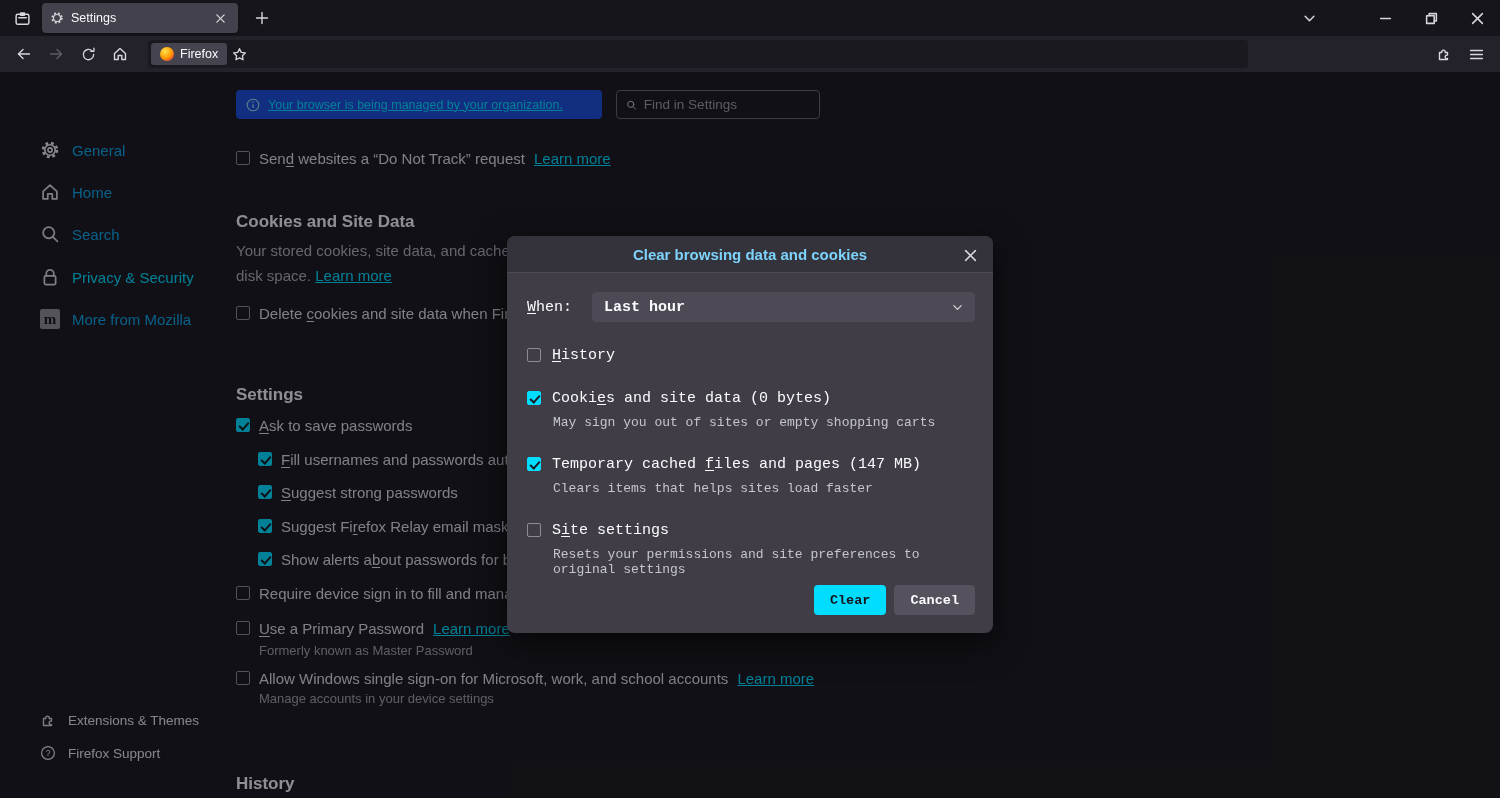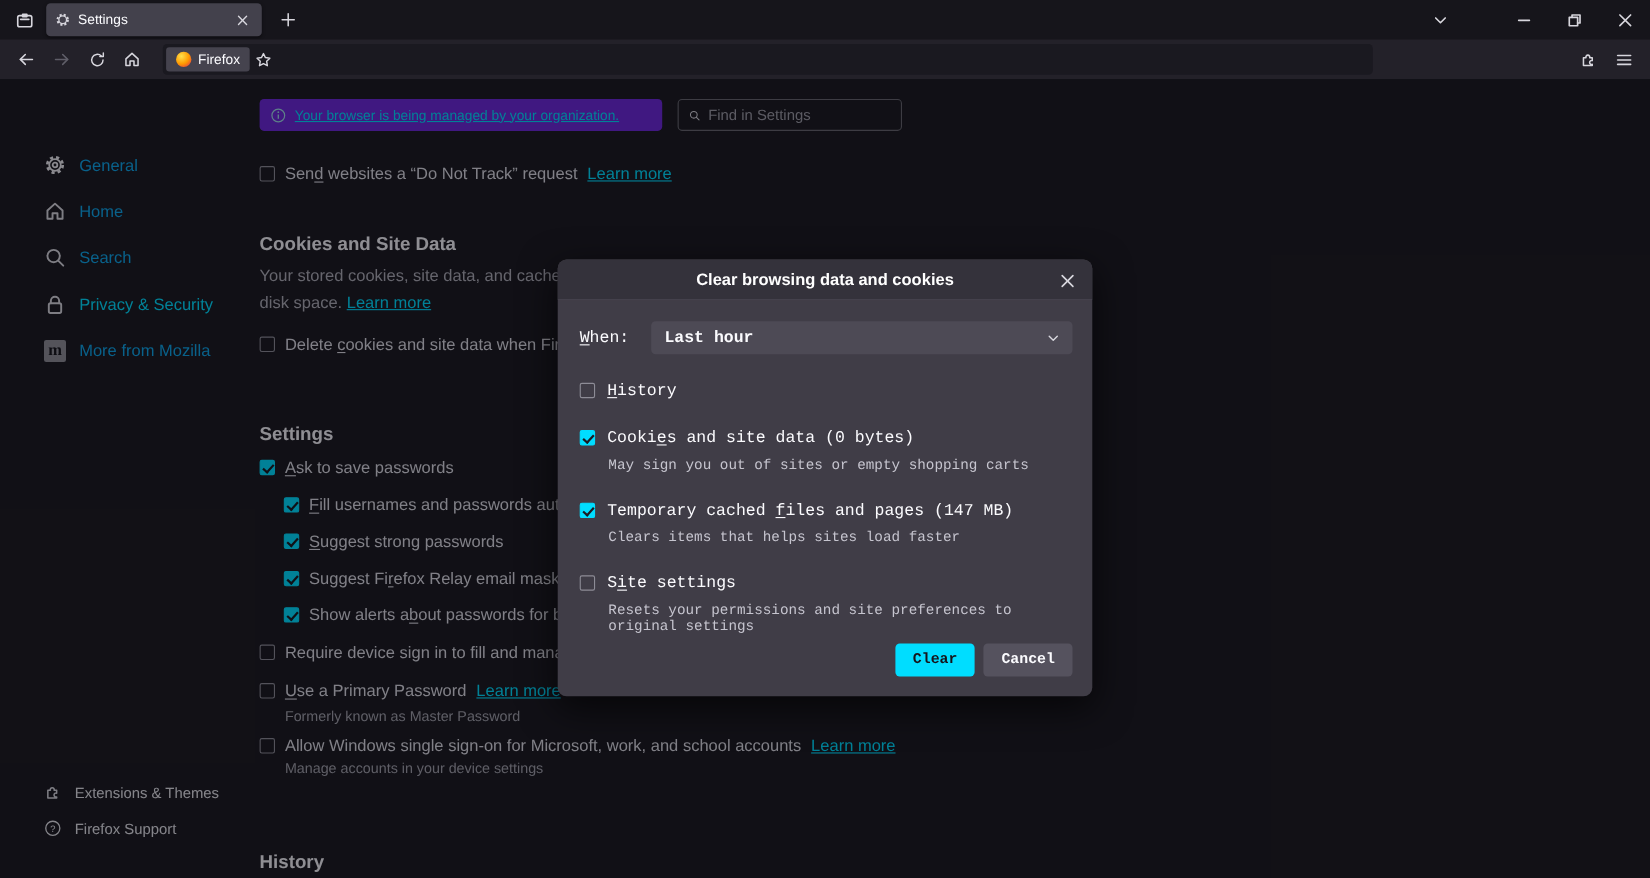--- a/index.html
+++ b/index.html
@@ -37,21 +37,21 @@
 
   
   .side-item { position:absolute; left:40px; display:flex; align-items:center; gap:12px; height:24px; }
   .side-item .lbl { font-size:15px; color:#0ea5e9; white-space:nowrap; }
   .side-item.selected .lbl { color:#00ddff; }
   .moz-badge { width:20px; height:20px; background:#8f8e97; color:#17161c; border-radius:2px; display:flex; align-items:center; justify-content:center; font:bold 15px "Liberation Serif", serif; }
   .foot-item { position:absolute; left:40px; display:flex; align-items:center; gap:12px; height:20px; }
   .foot-item .lbl { font-size:13.5px; color:#e4e3e9; white-space:nowrap; }
 
   
-  .notice-bar { position:absolute; left:236px; top:18px; width:366px; height:29px; background:#6d28d9; border-radius:4px; display:flex; align-items:center; gap:8px; padding:0 10px; }
+  .notice-bar { position:absolute; left:236px; top:18px; width:366px; height:29px; background:#1d4ed8; border-radius:4px; display:flex; align-items:center; gap:8px; padding:0 10px; }
   .notice-link { font-size:12.5px; color:#00ddff; text-decoration:underline; white-space:nowrap; }
   .find-box { position:absolute; left:616px; top:18px; width:204px; height:29px; border:1px solid #68676f; border-radius:4px; display:flex; align-items:center; gap:7px; padding:0 9px; }
   .find-box input { background:transparent; border:none; outline:none; color:#fbfbfe; font-size:13.5px; font-family:inherit; width:100%; }
   .find-box input::placeholder { color:#9d9ca6; }
 
   .row { position:absolute; display:flex; align-items:center; gap:9px; height:20px; white-space:nowrap; }
   .row .lbl { font-size:15px; color:#dcdbe3; }
   .link { font-size:15px; color:#00ddff; text-decoration:underline; }
   .h2 { position:absolute; font-size:17px; font-weight:700; color:#f4f3f8; white-space:nowrap; }
   .para { position:absolute; font-size:15px; color:#aeadb7; line-height:25px; white-space:nowrap; }
@@ -59,21 +59,21 @@
 
   .cb { width:14px; height:14px; border:1px solid #8d8c96; border-radius:2px; flex:none; position:relative; background:transparent; }
   .cb.checked { background:#00ddff; border-color:#00ddff; }
   .cb.checked::after { content:""; position:absolute; left:4px; top:0.5px; width:4px; height:8px; border:solid #1b1a21; border-width:0 2px 2px 0; transform:rotate(42deg); }
 
   u { text-decoration:underline; text-underline-offset:2px; }
 
   
   .dialog { position:absolute; left:507px; top:164px; width:486px; z-index:10; background:#403d47; border-radius:8px; box-shadow:0 10px 34px rgba(0,0,0,.65); }
   .dlg-header { height:37px; background:#34323b; border-bottom:1px solid #4e4b57; border-radius:8px 8px 0 0; display:flex; align-items:center; justify-content:center; position:relative; }
-  .dlg-title { font-size:15px; font-weight:700; color:#ffffff; }
+  .dlg-title { font-size:15px; font-weight:700; color:#7dd3fc; }
   .dlg-close { position:absolute; right:10px; top:6px; width:26px; height:26px; display:flex; align-items:center; justify-content:center; border-radius:4px; }
   .dlg-body { padding:19px 18px 18px 20px;font-family:Liberation Mono, monospace; }
   .when-row { display:flex; align-items:center; margin-bottom:3px; }
   .when-lbl { font-size:15px; color:#fbfbfe; width:46px; flex:none; }
   .select { flex:1; height:30px; margin-left:19px; background:#4d4a55; border-radius:4px; display:flex; align-items:center; padding:0 12px; }
   .select .val { font-size:15px; font-weight:700; color:#fbfbfe; flex:1; }
   .opt { display:flex; align-items:center; gap:11px; margin-top:23px; height:20px; }
   .opt .lbl { font-size:15px; color:#fbfbfe; }
   .opt-desc { margin:7px 0 0 26px; font-size:13px; color:#c6c5cf; height:16px; }
   .btn-row { display:flex; justify-content:flex-end; gap:8px; margin-top:22px; }

